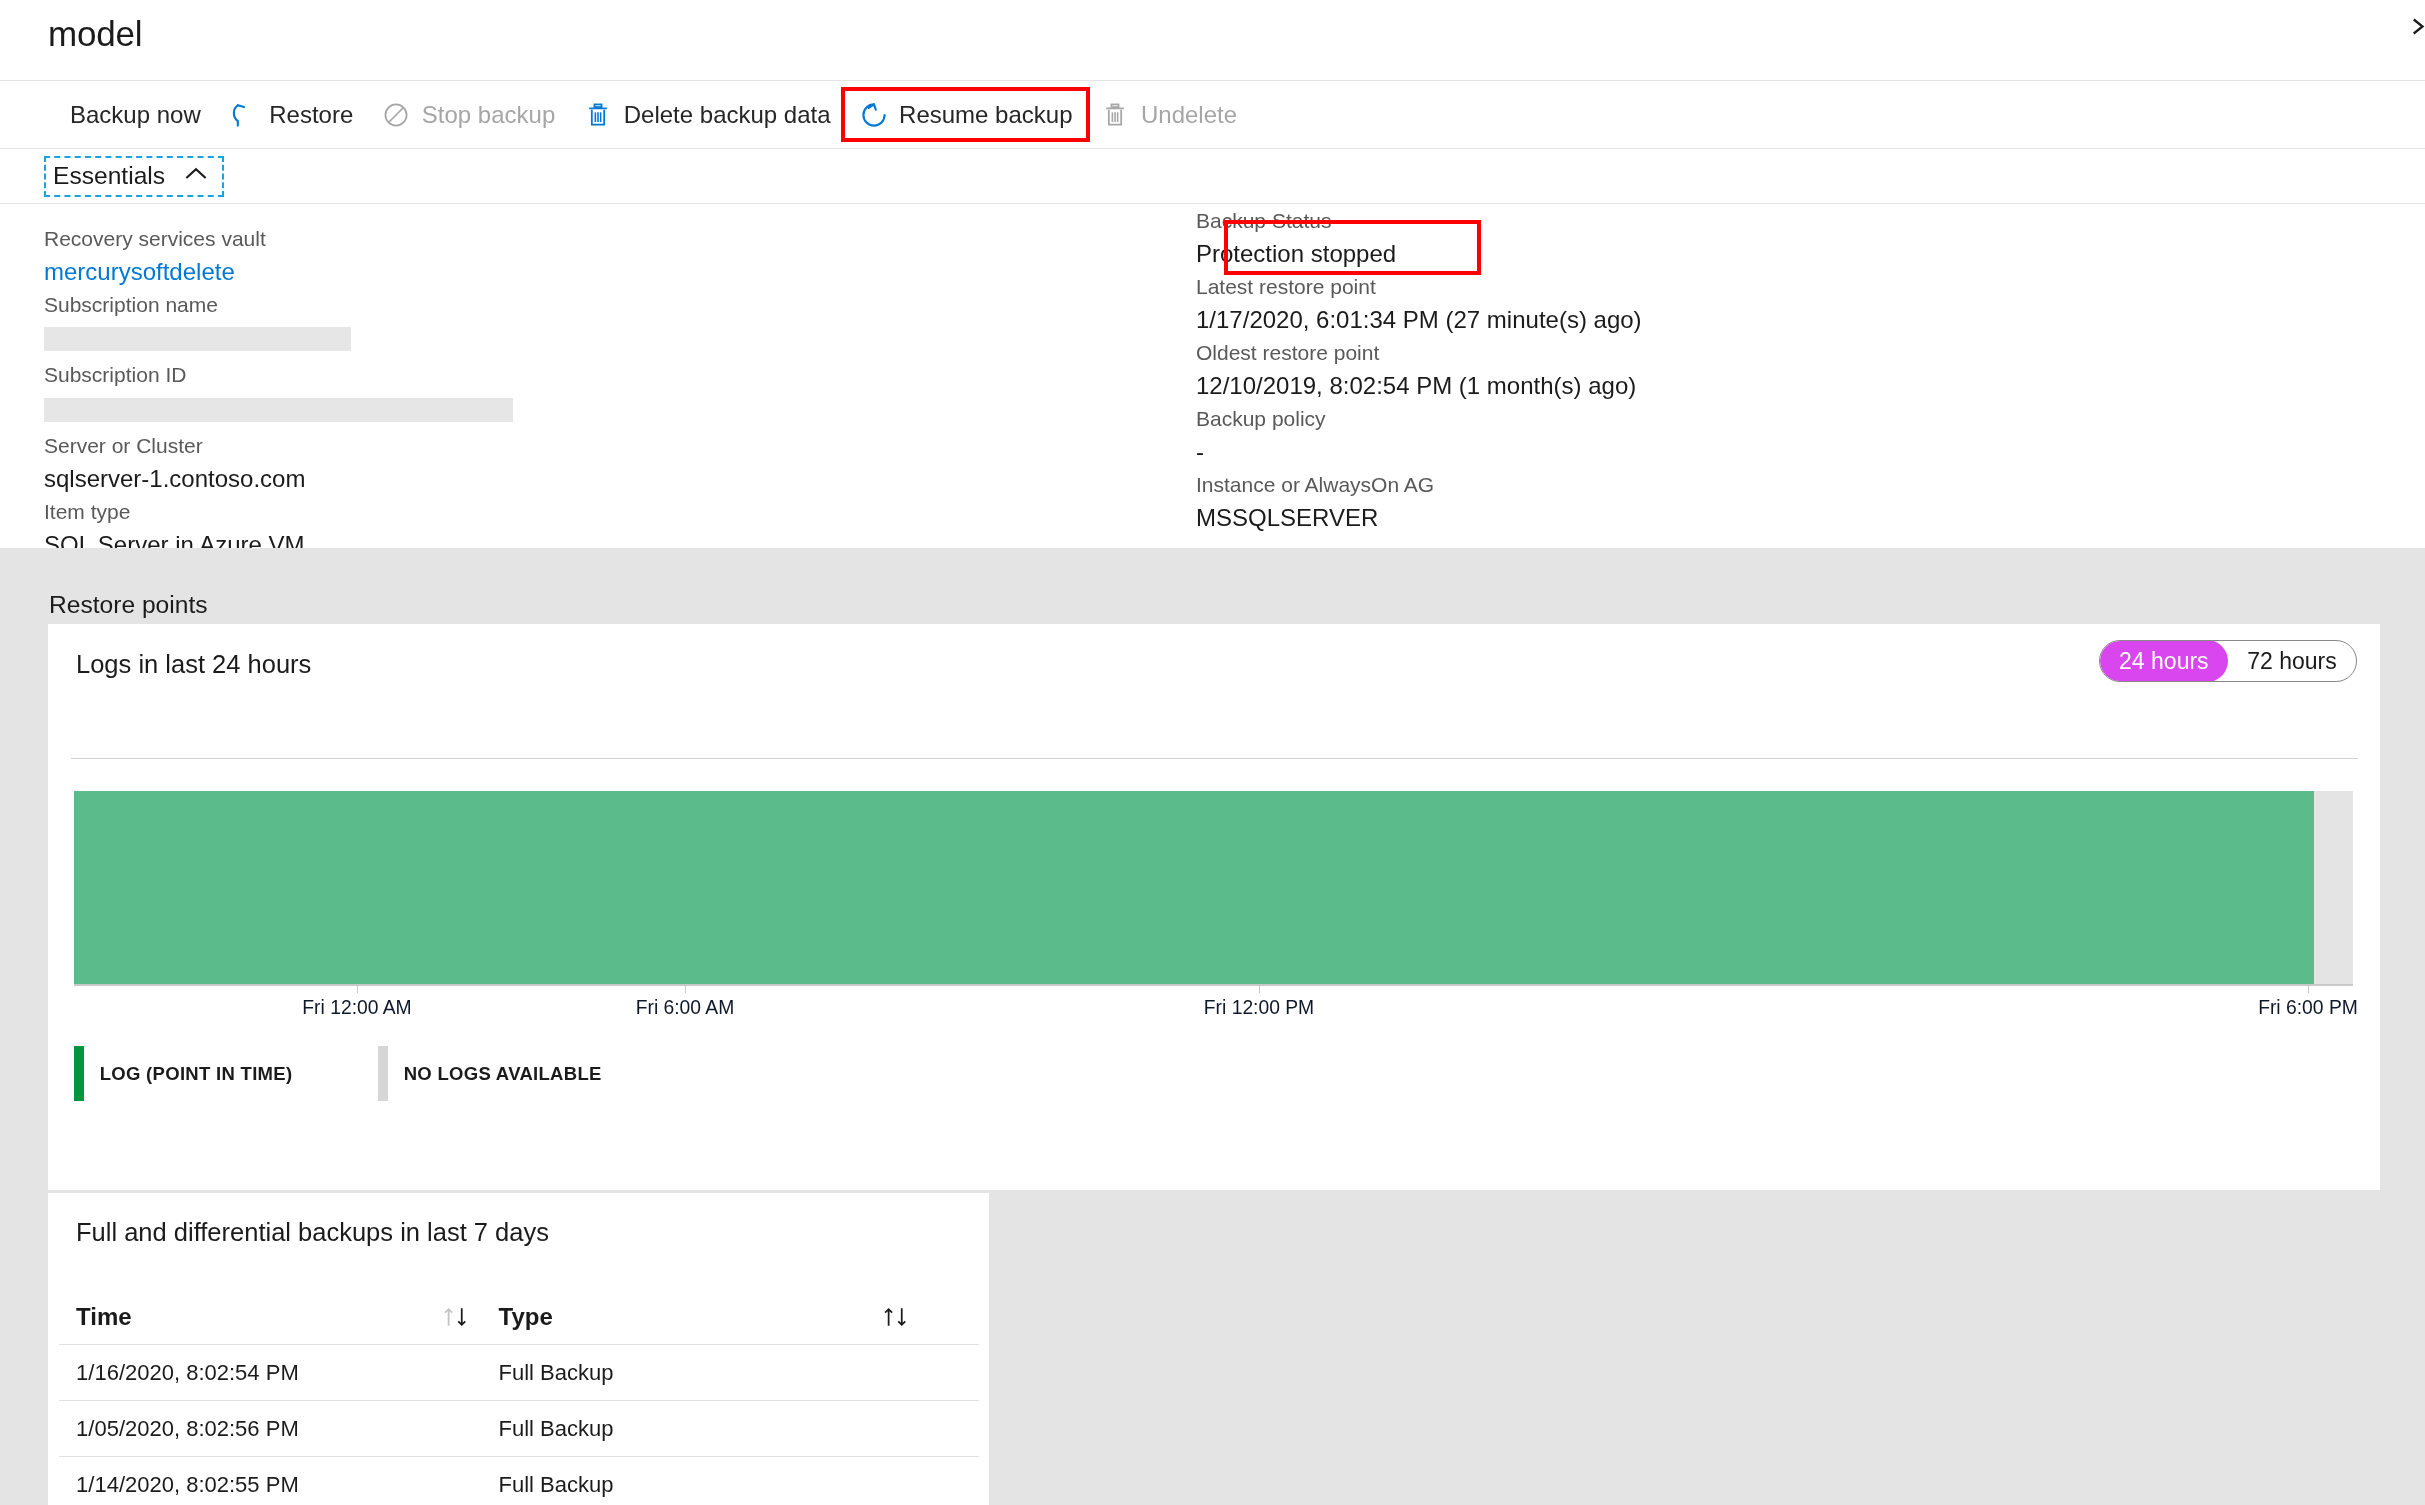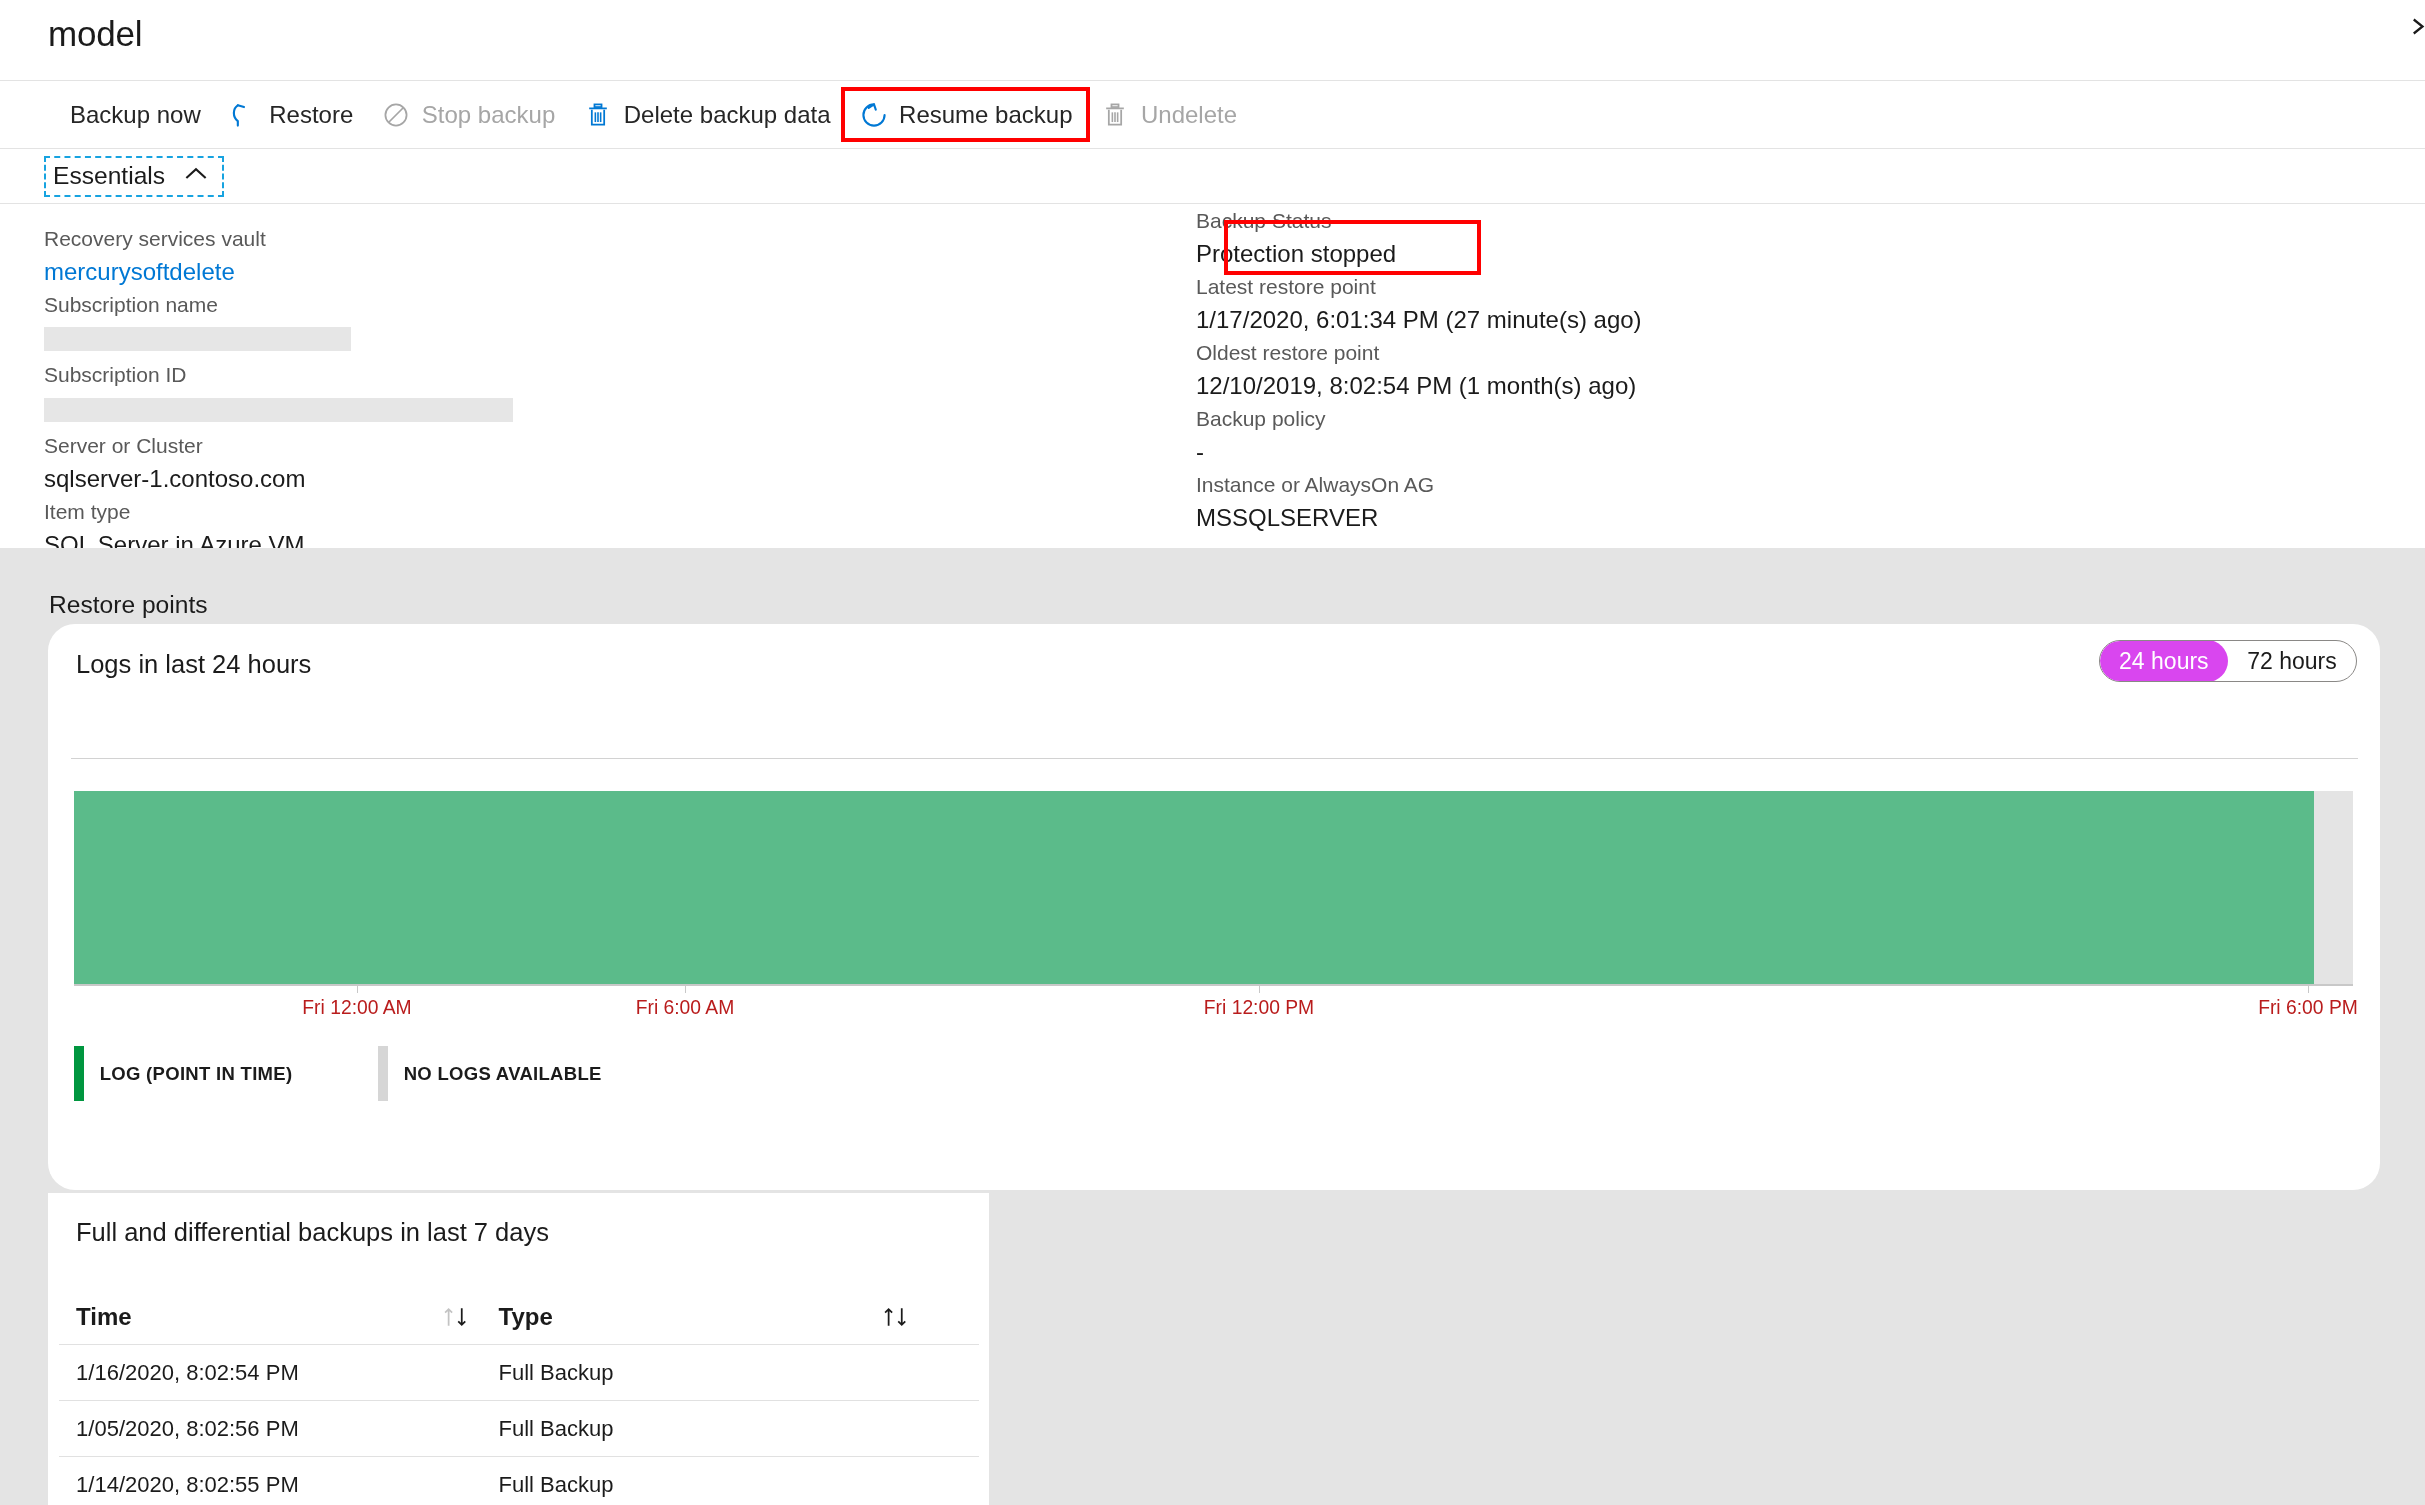--- a/index.html
+++ b/index.html
@@ -81,21 +81,21 @@
   .section-title {
     position: absolute; left: 49px; top: 43px;
     font-size: 24.6px; color: #1b1b1b;
   }
 
   
   .chart-card {
     position: absolute; left: 48px; top: 76px; width: 2332px; height: 145px;
     background: #ffffff;
   }
-  .chart-card { height: 566px; border-radius: 27px; }
+  .chart-card { height: 566px; }
   .chart-title {
     position: absolute; left: 28px; top: 26px;
     font-size: 25.5px; color: #1b1b1b;
   }
   .range-toggle {
     position: absolute; right: 23px; top: 16px;
     display: flex; align-items: center;
     border: 1.8px solid #8a8886; border-radius: 26px; height: 42px;
     background: #ffffff; overflow: hidden;
   }
@@ -116,21 +116,21 @@
   .seg.log { background: #5bbb8a; }
   .seg.nolog { background: #e4e4e4; }
   .axis-line {
     position: absolute; left: 26px; top: 360px; width: 2279px; height: 1.8px;
     background: #c8c8c8;
   }
   .tick {
     position: absolute; top: 360px; width: 0.9px; height: 8.8px; background: #c8c8c8;
   }
   .tick-lbl {
-    position: absolute; top: 373px; font-size: 19.3px; color: #b91c1c;
+    position: absolute; top: 373px; font-size: 19.3px; color: #0f172a;
     transform: translateX(-50%); white-space: nowrap;
   }
   .legend { position: absolute; left: 26px; top: 422px; display: flex; gap: 36px; }
   .legend-item { display: flex; align-items: center; height: 55px; }
   .legend-swatch { width: 9.7px; height: 55px; flex: none; }
   .legend-lbl {
     font-size: 18.5px; color: #1b1b1b; font-weight: 700;
     letter-spacing: 0.3px; margin-left: 16px; white-space: nowrap;
   }
 

